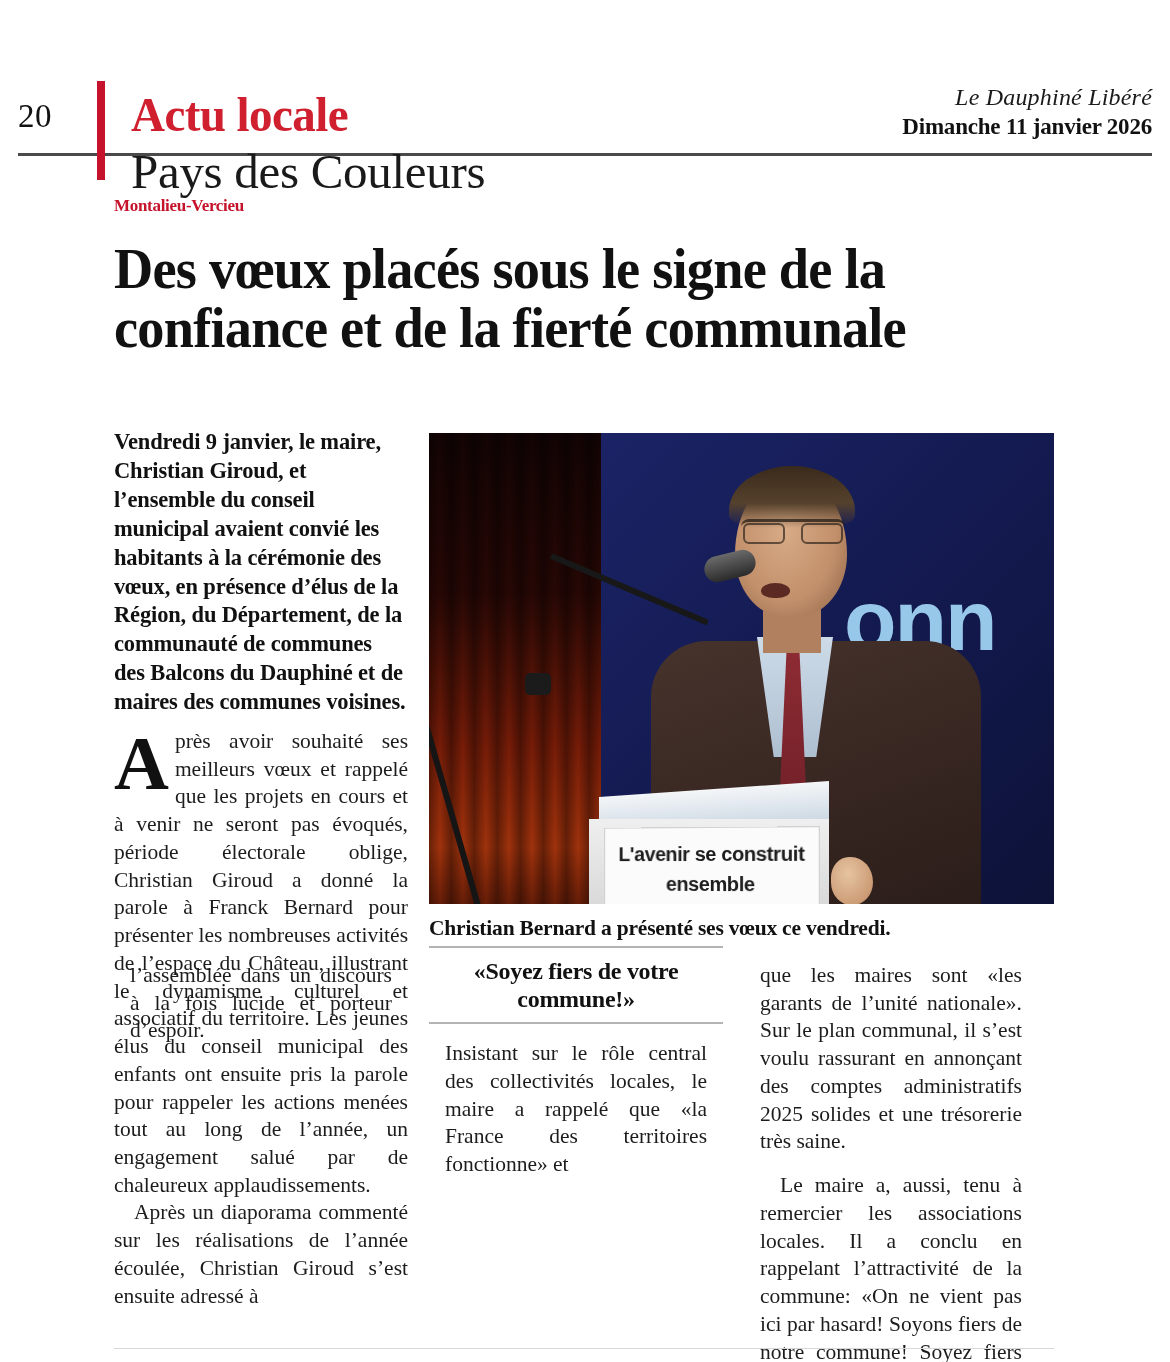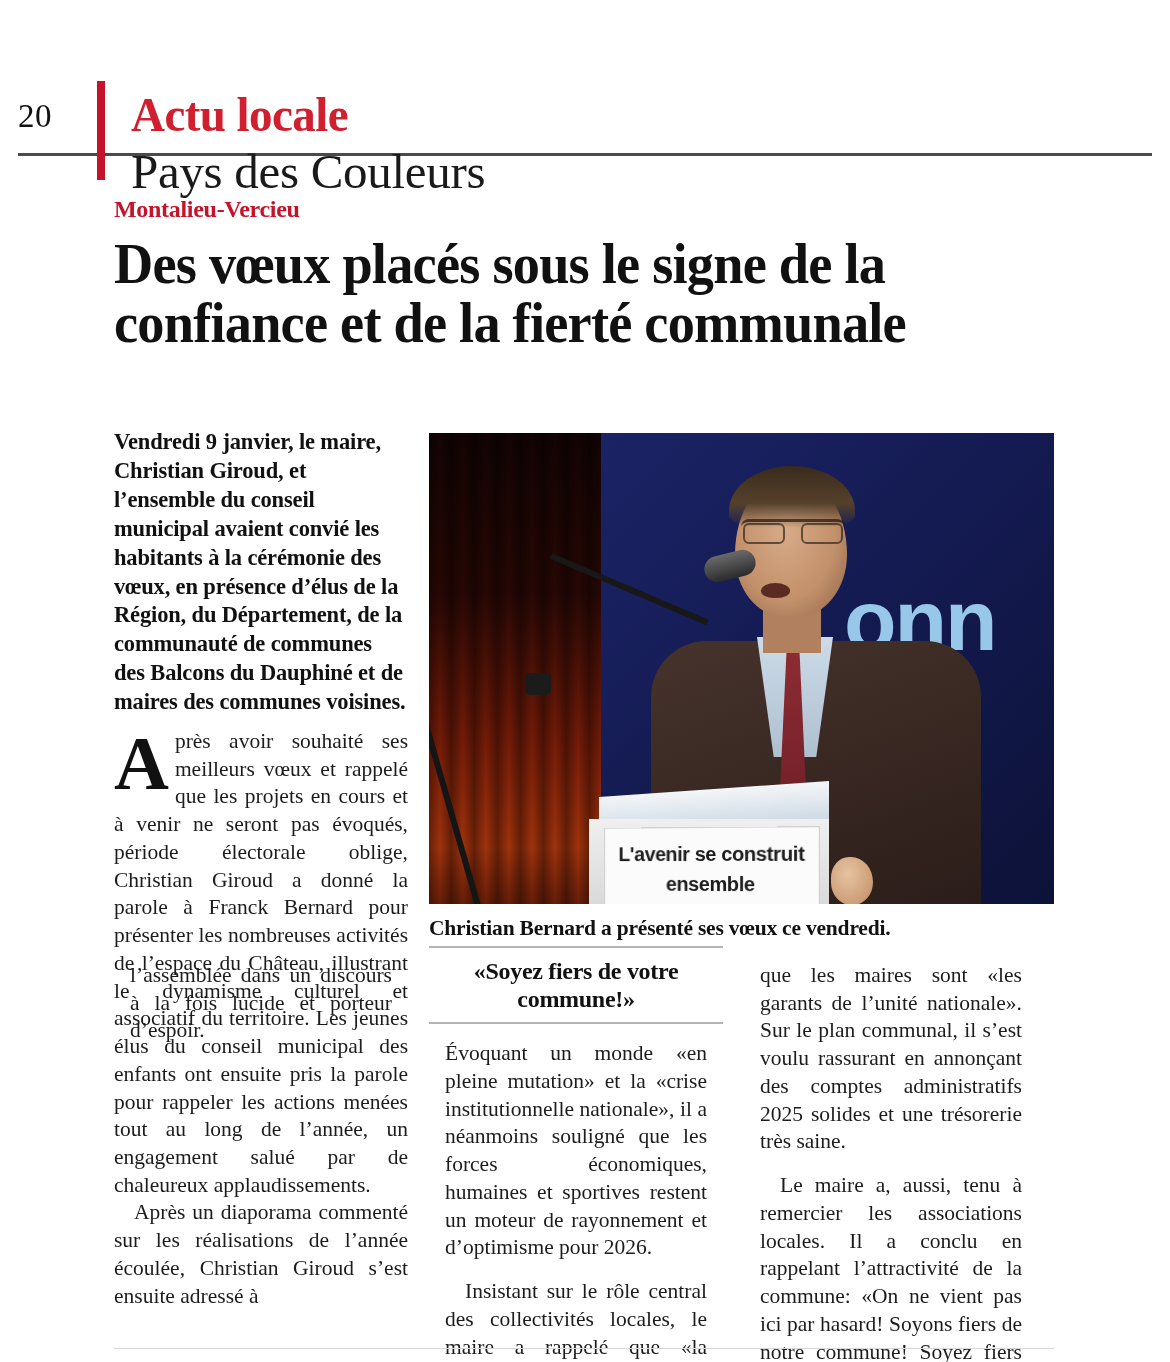--- a/index.html
+++ b/index.html
@@ -109,24 +109,24 @@
   
   .article {
     position: absolute;
     left: 114px;
     top: 196px;
     width: 940px;
   }
   .locality {
     font-family: "Liberation Serif", serif;
     font-weight: bold;
-    font-size: 24px;
+    font-size: 17px;
     color: #c5132b;
     letter-spacing: -0.3px;
-    margin-bottom: 12px;
+    margin-bottom: 24px;
   }
   .headline {
     font-family: "Liberation Serif", serif;
     font-weight: bold;
     font-size: 56px;
     line-height: 1.05;
     color: #111;
     letter-spacing: -0.8px;
     margin: 0;
     transform: scaleX(0.97);
@@ -445,20 +445,24 @@
   <div class="page-number">20</div>
   <div class="red-bar"></div>
   <div class="rule-top"></div>
   <div class="rule-top-mask"></div>
 
   <div class="kicker-wrap">
     <span class="kicker-red">Actu locale</span>
     <span class="kicker-black">Pays des Couleurs</span>
   </div>
 
+  <div class="brand-block">
+    <div class="brand-name">Le Dauphiné Libéré</div>
+    <div class="brand-date">Dimanche 11 janvier 2026</div>
+  </div>
 </div>
 
 <div class="article">
   <div class="locality">Montalieu-Vercieu</div>
   <h1 class="headline">Des vœux placés sous le signe de la confiance et de la fierté communale</h1>
 </div>
 
 <div class="top-block">
 
   <div class="intro">Vendredi 9 janvier, le maire, Christian Giroud, et l’ensemble du conseil municipal avaient convié les habitants à la cérémonie des vœux, en présence d’élus de la Région, du Département, de la communauté de communes des Balcons du Dauphiné et de maires des communes voisines.</div>
@@ -506,21 +510,20 @@
   <div class="col col-1">
     <p>l’assemblée dans un discours à la fois lucide et porteur d’espoir.</p>
   </div>
 
   <div class="col col-2">
     <div class="subhead-block">
       <div class="subhead-rule"></div>
       <div class="subhead-text">«Soyez fiers de votre commune!»</div>
       <div class="subhead-rule"></div>
     </div>
-    <p>Évoquant un monde «en pleine mutation» et la «crise institutionnelle nationale», il a néanmoins souligné que les forces économiques, humaines et sportives restent un moteur de rayonnement et d’optimisme pour 2026.</p>
     <p>Insistant sur le rôle central des collectivités locales, le maire a rappelé que «la France des territoires fonctionne» et </p>
   </div>
 
   <div class="col col-3">
     <p>que les maires sont «les garants de l’unité nationale». Sur le plan communal, il s’est voulu rassurant en annonçant des comptes administratifs 2025 solides et une trésorerie très saine.</p>
     <p>Le maire a, aussi, tenu à remercier les associations locales. Il a conclu en rappelant l’attractivité de la commune: «On ne vient pas ici par hasard! Soyons fiers de notre commune! Soyez fiers de votre commune!»</p>
     <div class="byline">
       <span class="bullet">●</span><span>Marie Loeb</span>
     </div>
   </div>

